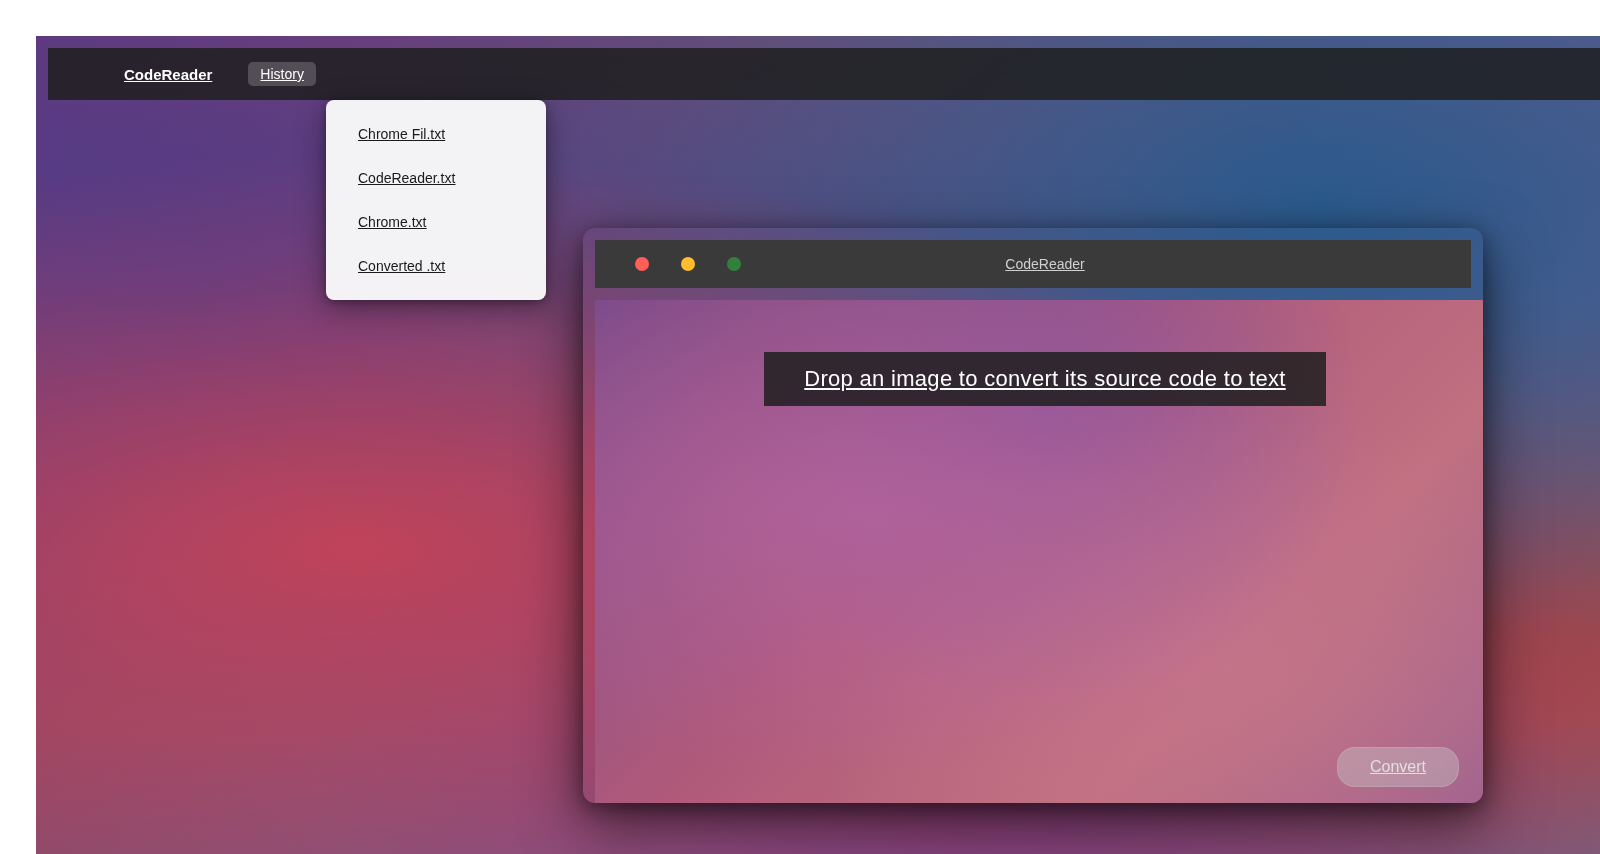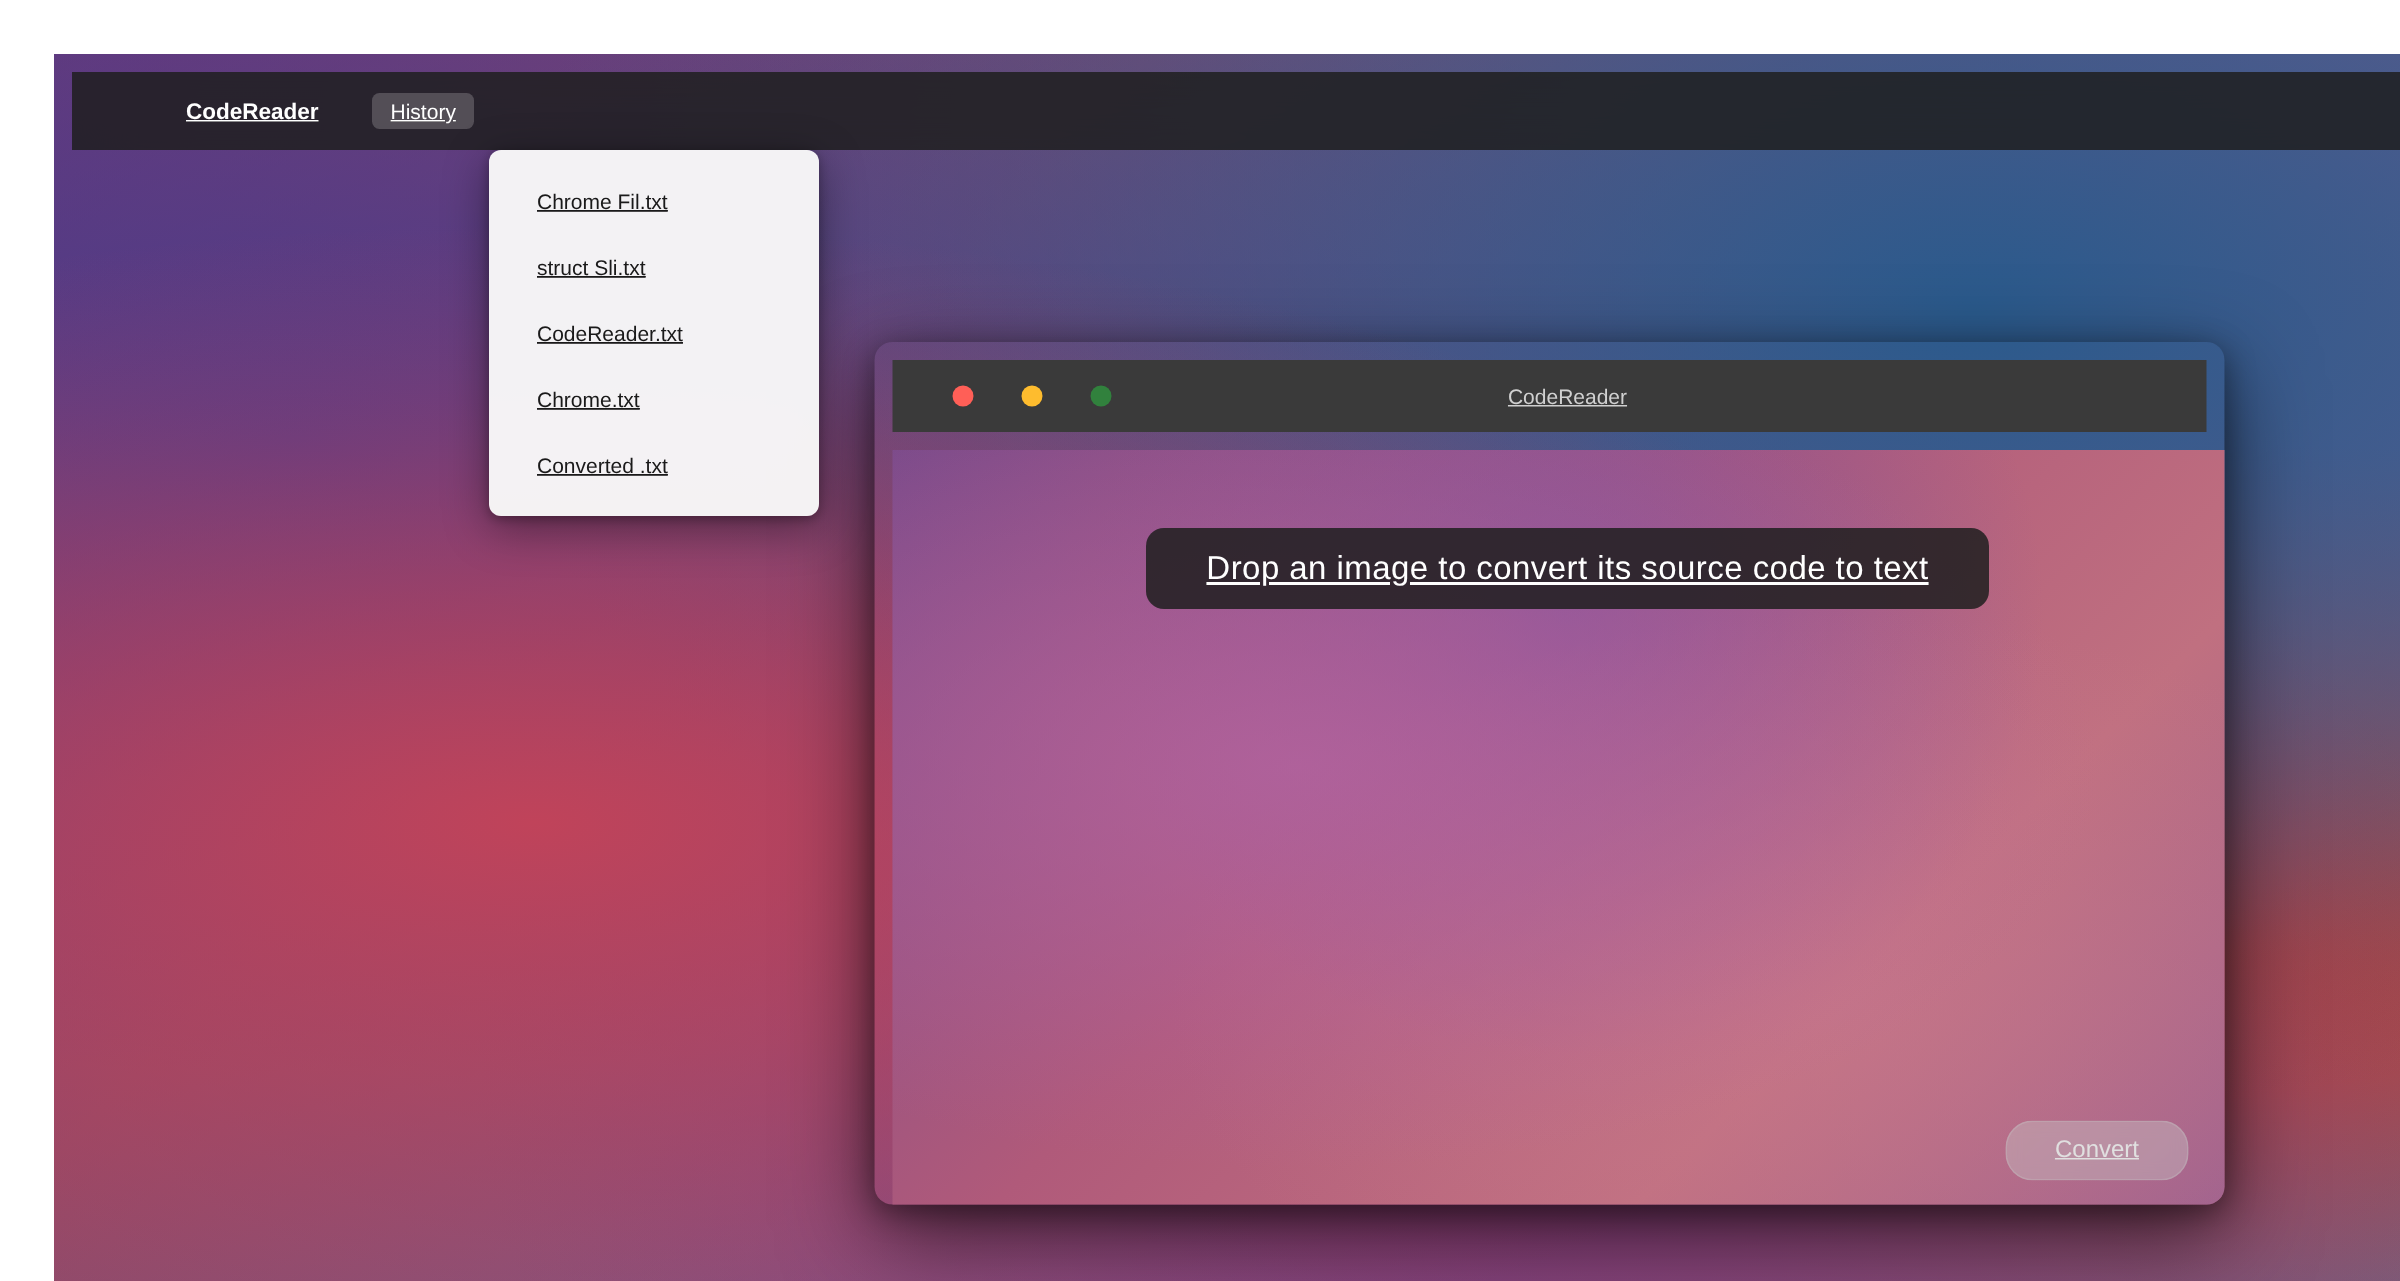--- a/index.html
+++ b/index.html
@@ -153,21 +153,21 @@
         linear-gradient(135deg, #7a4a8a 0%, #b05a7a 40%, #c07080 70%, #9a6090 100%);
       position: relative;
       display: flex;
       flex-direction: column;
       align-items: center;
       padding-top: 40px;
     }
 
     .drop-label {
       background: rgba(30, 30, 30, 0.85);
-      border-radius: 12px;
+      border-radius: 0;
       padding: 14px 40px;
       color: #ffffff;
       font-size: 22px;
       font-weight: 400;
       letter-spacing: 0.3px;
     }
 
     .convert-btn {
       position: absolute;
       bottom: 28px;
@@ -190,21 +190,20 @@
   <div class="menubar">
     <div class="menubar-apple">
       <span></span>
     </div>
     <div class="menubar-app-name">CodeReader</div>
     <div class="menubar-item active">History</div>
   </div>
 
   <div class="history-dropdown">
     <div class="history-item">Chrome Fil.txt</div>
-    <div class="history-item">struct Sli.txt</div>
     <div class="history-item">CodeReader.txt</div>
     <div class="history-item">Chrome.txt</div>
     <div class="history-item">Converted .txt</div>
   </div>
 
   <div class="app-window">
 
     <div class="window-titlebar">
       <div class="window-controls">
         <span class="window-btn window-btn-close"></span>

